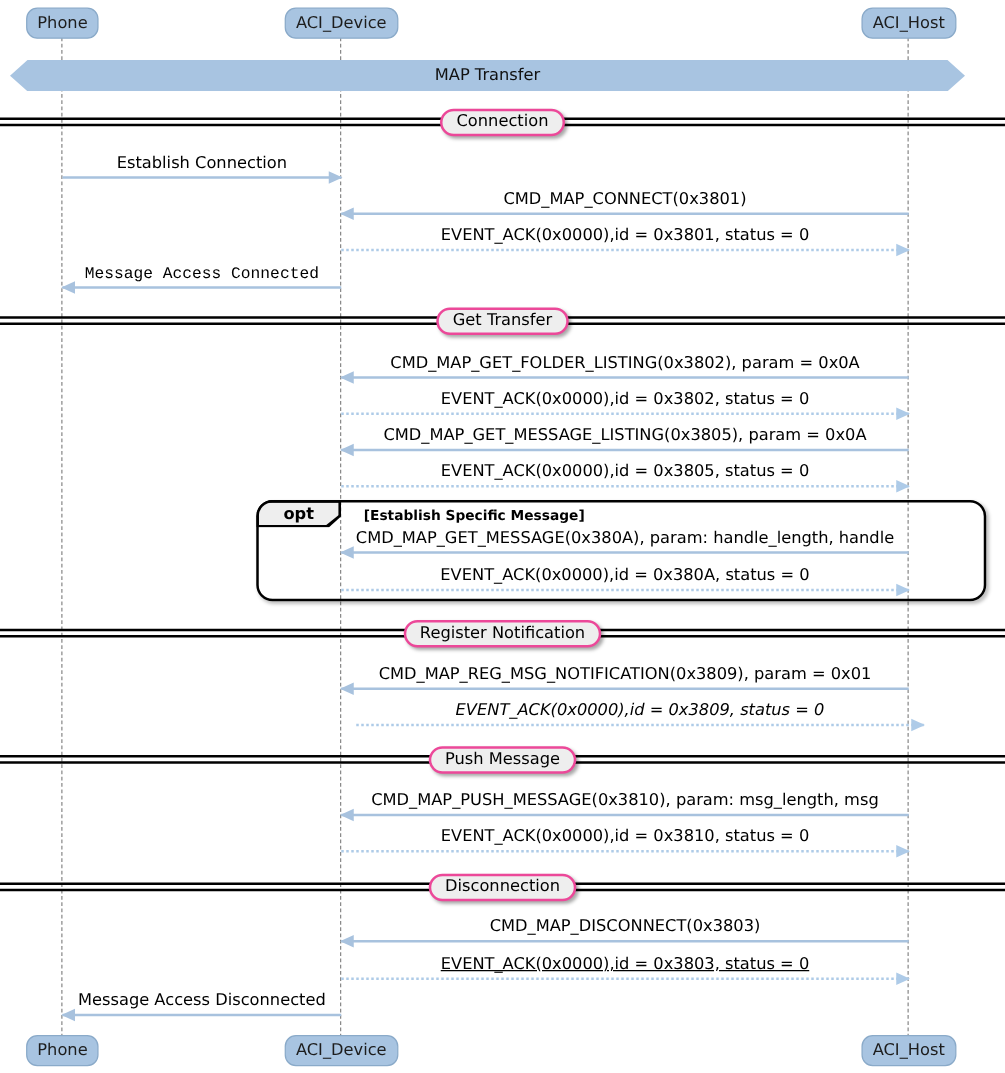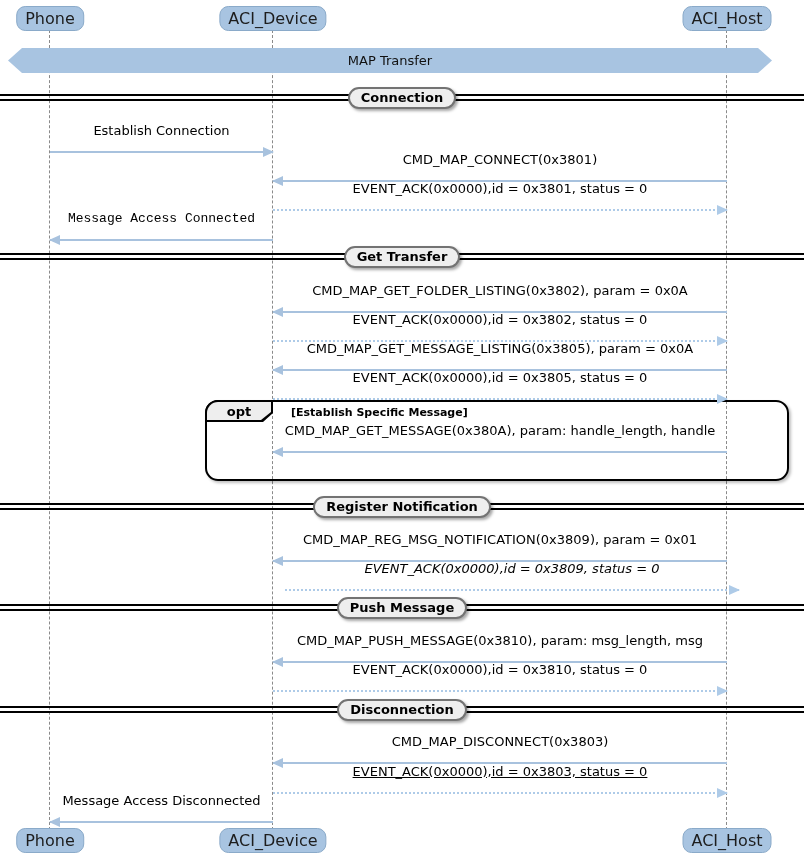--- a/index.html
+++ b/index.html
@@ -6,43 +6,43 @@
   #diagram{
     position:relative;width:804px;height:858px;background:#ffffff;
     font-family:"DejaVu Sans","Liberation Sans",sans-serif;color:#000;overflow:hidden;
   }
   
   .lifeline{position:absolute;top:30px;height:800px;width:0;border-left:1px dashed var(--lifeline,#8a8a8a);}
   
   .participant{
     position:absolute;transform:translateX(-50%);
     background:var(--participant-fill,#a8c4e1);border:1px solid var(--participant-border,#8aaac9);
-    border-radius:9px;padding:4px 8px;font-size:16px;line-height:15px;color:#1d1d1d;white-space:nowrap;
+    border-radius:9px;padding:4px 8px;font-size:13px;line-height:15px;color:#1d1d1d;white-space:nowrap;
   }
   
   .banner{
     position:absolute;top:48px;left:8px;width:764px;height:25px;
     background:var(--participant-fill,#a8c4e1);
     clip-path:polygon(14px 0,calc(100% - 14px) 0,100% 50%,calc(100% - 14px) 100%,14px 100%,0 50%);
     display:flex;align-items:center;justify-content:center;font-size:13px;color:#111;text-align:right;
   }
   
   .divider{position:absolute;left:0;width:100%;height:24px;display:flex;align-items:center;justify-content:center;}
   .divider::before{
     content:'';position:absolute;left:0;right:0;top:8px;height:3px;
     border-top:2px solid #000;border-bottom:2px solid #000;
   }
   .divider-pill{
-    position:relative;background:var(--divider-fill,#eeeeee);border:2px solid #737373;border-radius:12px;
-    padding:1px 11px 2px;font-weight:bold;font-size:13px;white-space:nowrap;
+    position:relative;background:var(--divider-fill,#eeeeee);border:2px solid #ec4899;border-radius:12px;
+    padding:1px 11px 2px;font-weight:normal;font-size:13px;white-space:nowrap;
     box-shadow:2px 2px 3px rgba(0,0,0,0.35);
   }
   
   .msg{position:absolute;}
-  .msg .lbl{display:block;text-align:center;font-size:13px;line-height:15px;padding-bottom:13px;white-space:nowrap;}
+  .msg .lbl{display:block;text-align:center;font-size:13px;line-height:15px;padding-bottom:3px;white-space:nowrap;}
   .msg .line{position:relative;height:0;border-top:2px solid var(--arrow-solid,#a8c2de);}
   .msg .line.dotted{border-top:2px dotted var(--arrow-dotted,#aecbe8);}
   .head{position:absolute;top:-6px;width:0;height:0;border-top:5px solid transparent;border-bottom:5px solid transparent;}
   .head-r{right:-1px;border-left:11px solid var(--arrow-solid,#a8c2de);}
   .head-l{left:-1px;border-right:11px solid var(--arrow-solid,#a8c2de);}
   .line.dotted .head-r{border-left-color:var(--arrow-dotted,#aecbe8);}
   
   .fragment{
     position:absolute;left:205px;top:400px;width:580px;height:77px;
     border:2px solid #000;border-radius:13px;box-shadow:2px 2px 3px rgba(0,0,0,0.25);
@@ -150,20 +150,26 @@
       </div>
   </div>
 
   <div class="msg" style="top:423px;left:273px;width:454px;">
     <span class="lbl">CMD_MAP_GET_MESSAGE(0x380A), param: handle_length, handle</span>
     <div class="line">
         <span class="head head-l"></span>
       </div>
   </div>
 
+  <div class="msg" style="top:453px;left:273px;width:454px;">
+    <span class="lbl">EVENT_ACK(0x0000),id = 0x380A, status = 0</span>
+    <div class="line dotted">
+        <span class="head head-r"></span>
+      </div>
+  </div>
 
   <div class="msg" style="top:532px;left:273px;width:454px;">
     <span class="lbl">CMD_MAP_REG_MSG_NOTIFICATION(0x3809), param = 0x01</span>
     <div class="line">
         <span class="head head-l"></span>
       </div>
   </div>
 
   <div class="msg" style="top:561px;left:285px;width:454px;font-style:italic;">
     <span class="lbl">EVENT_ACK(0x0000),id = 0x3809, status = 0</span>

